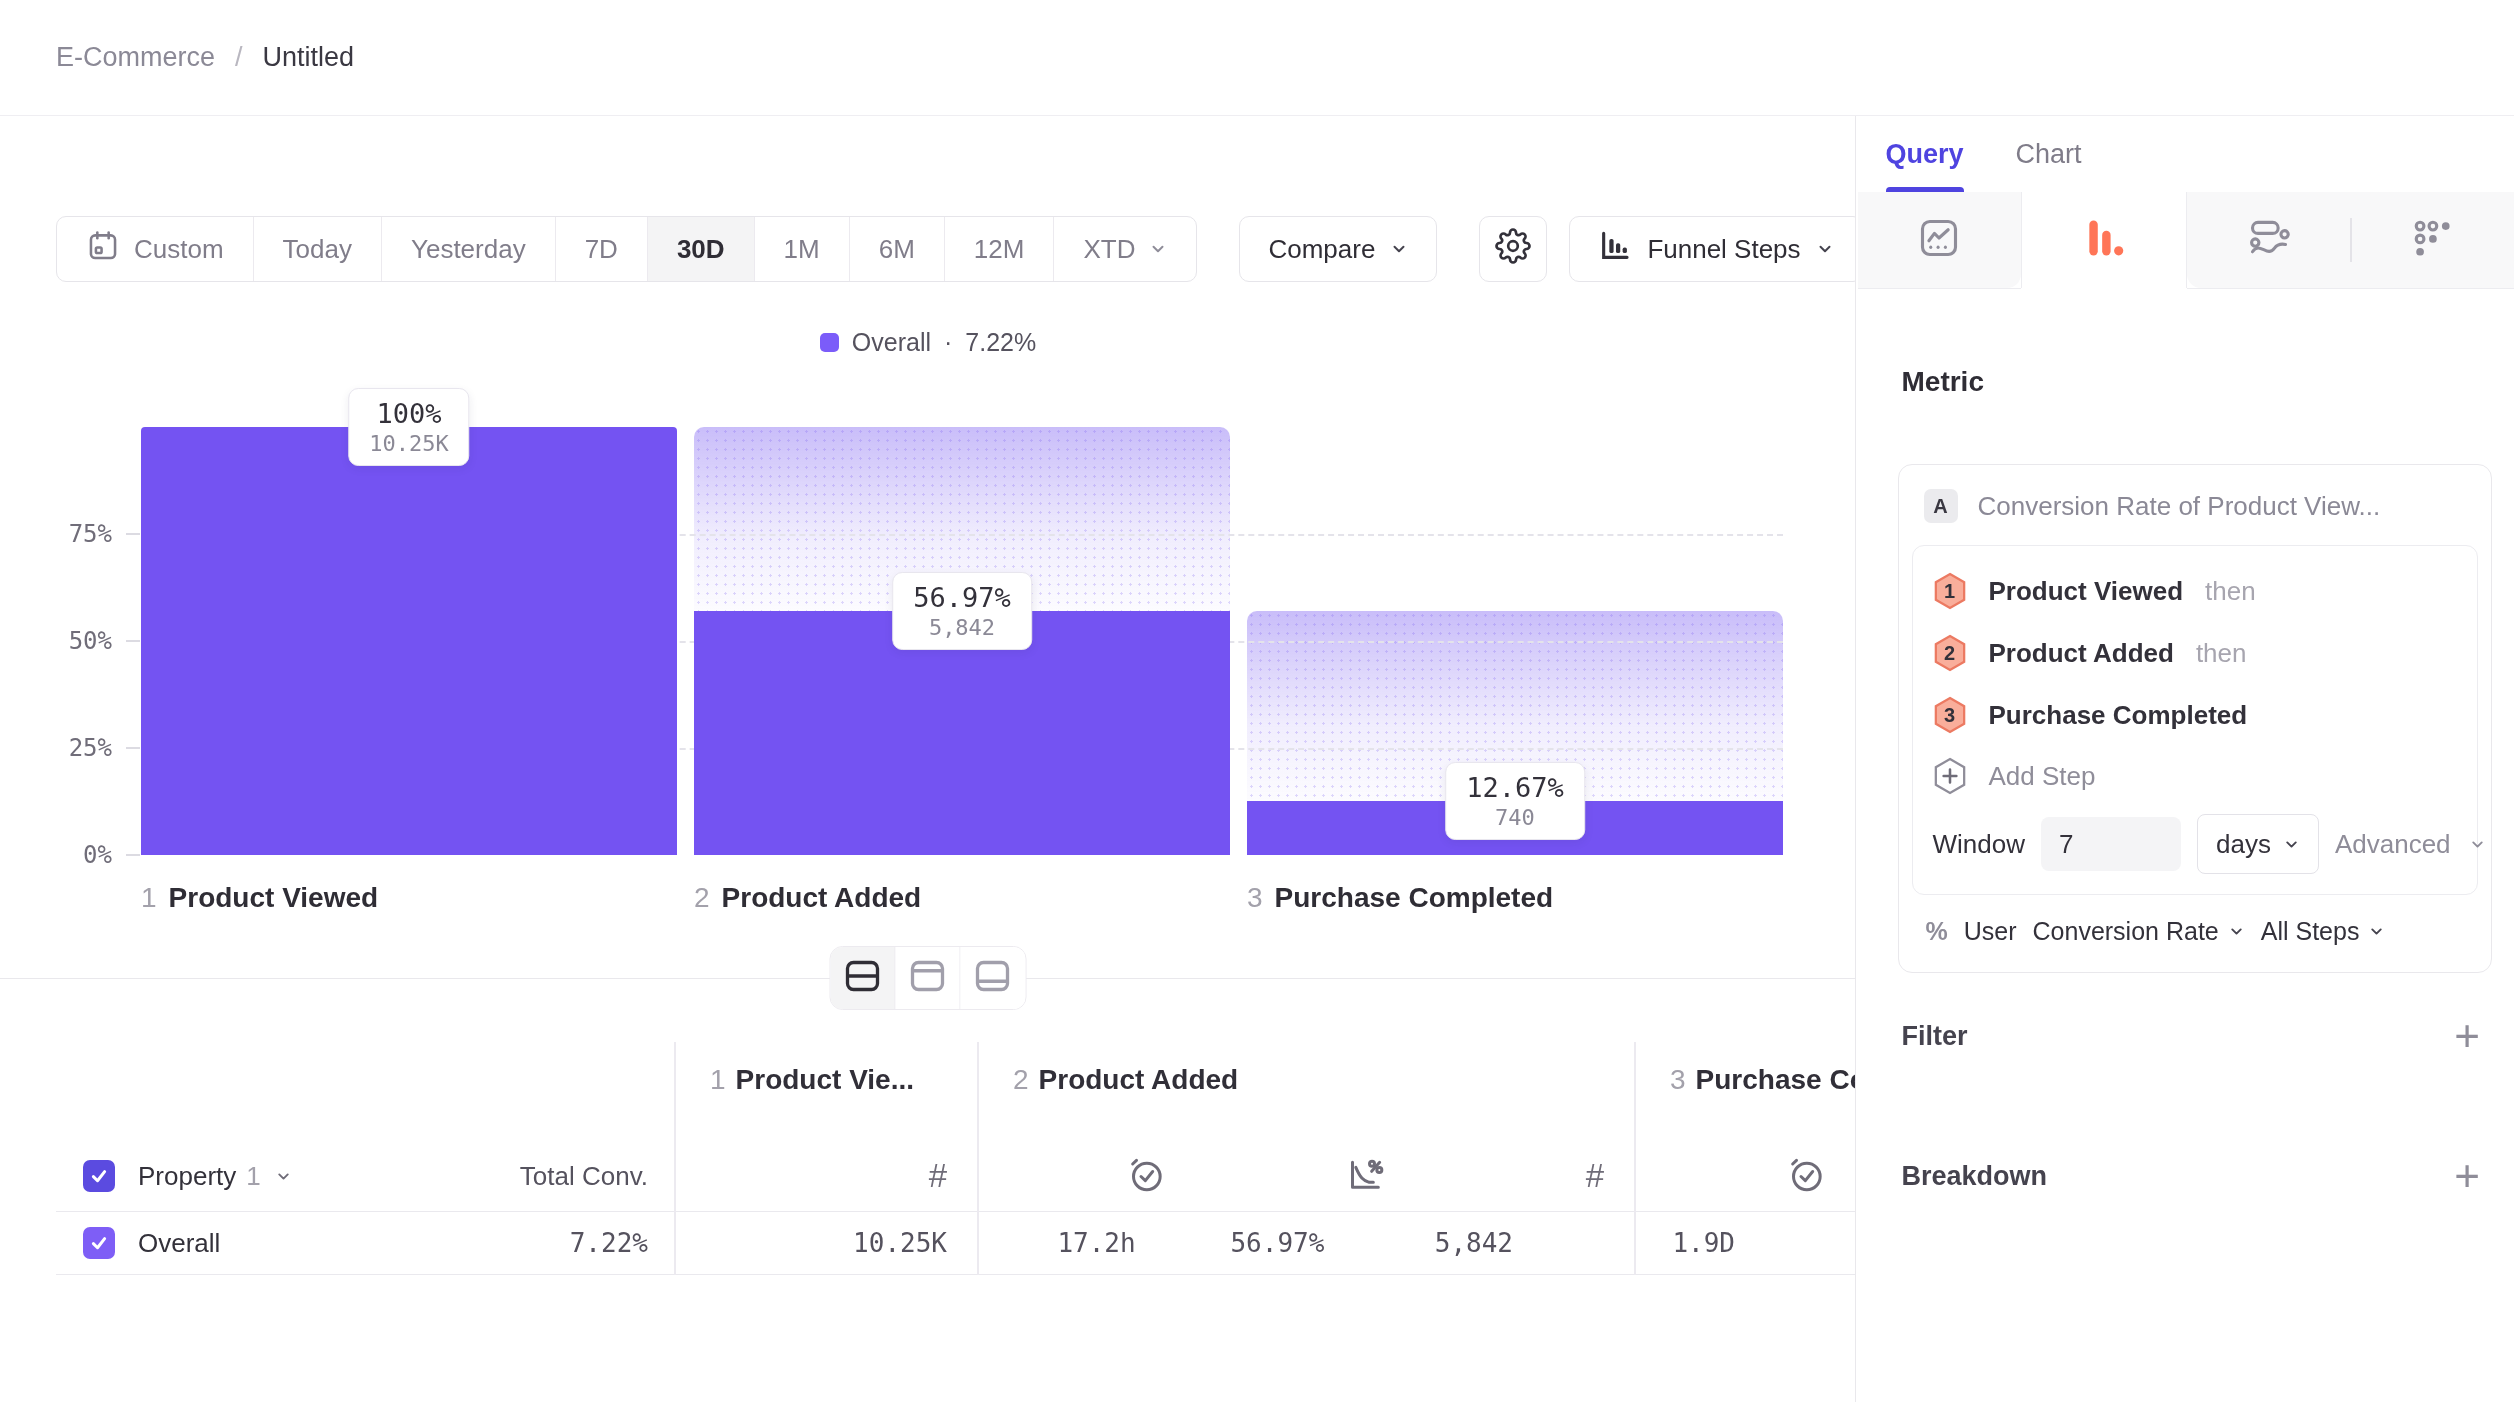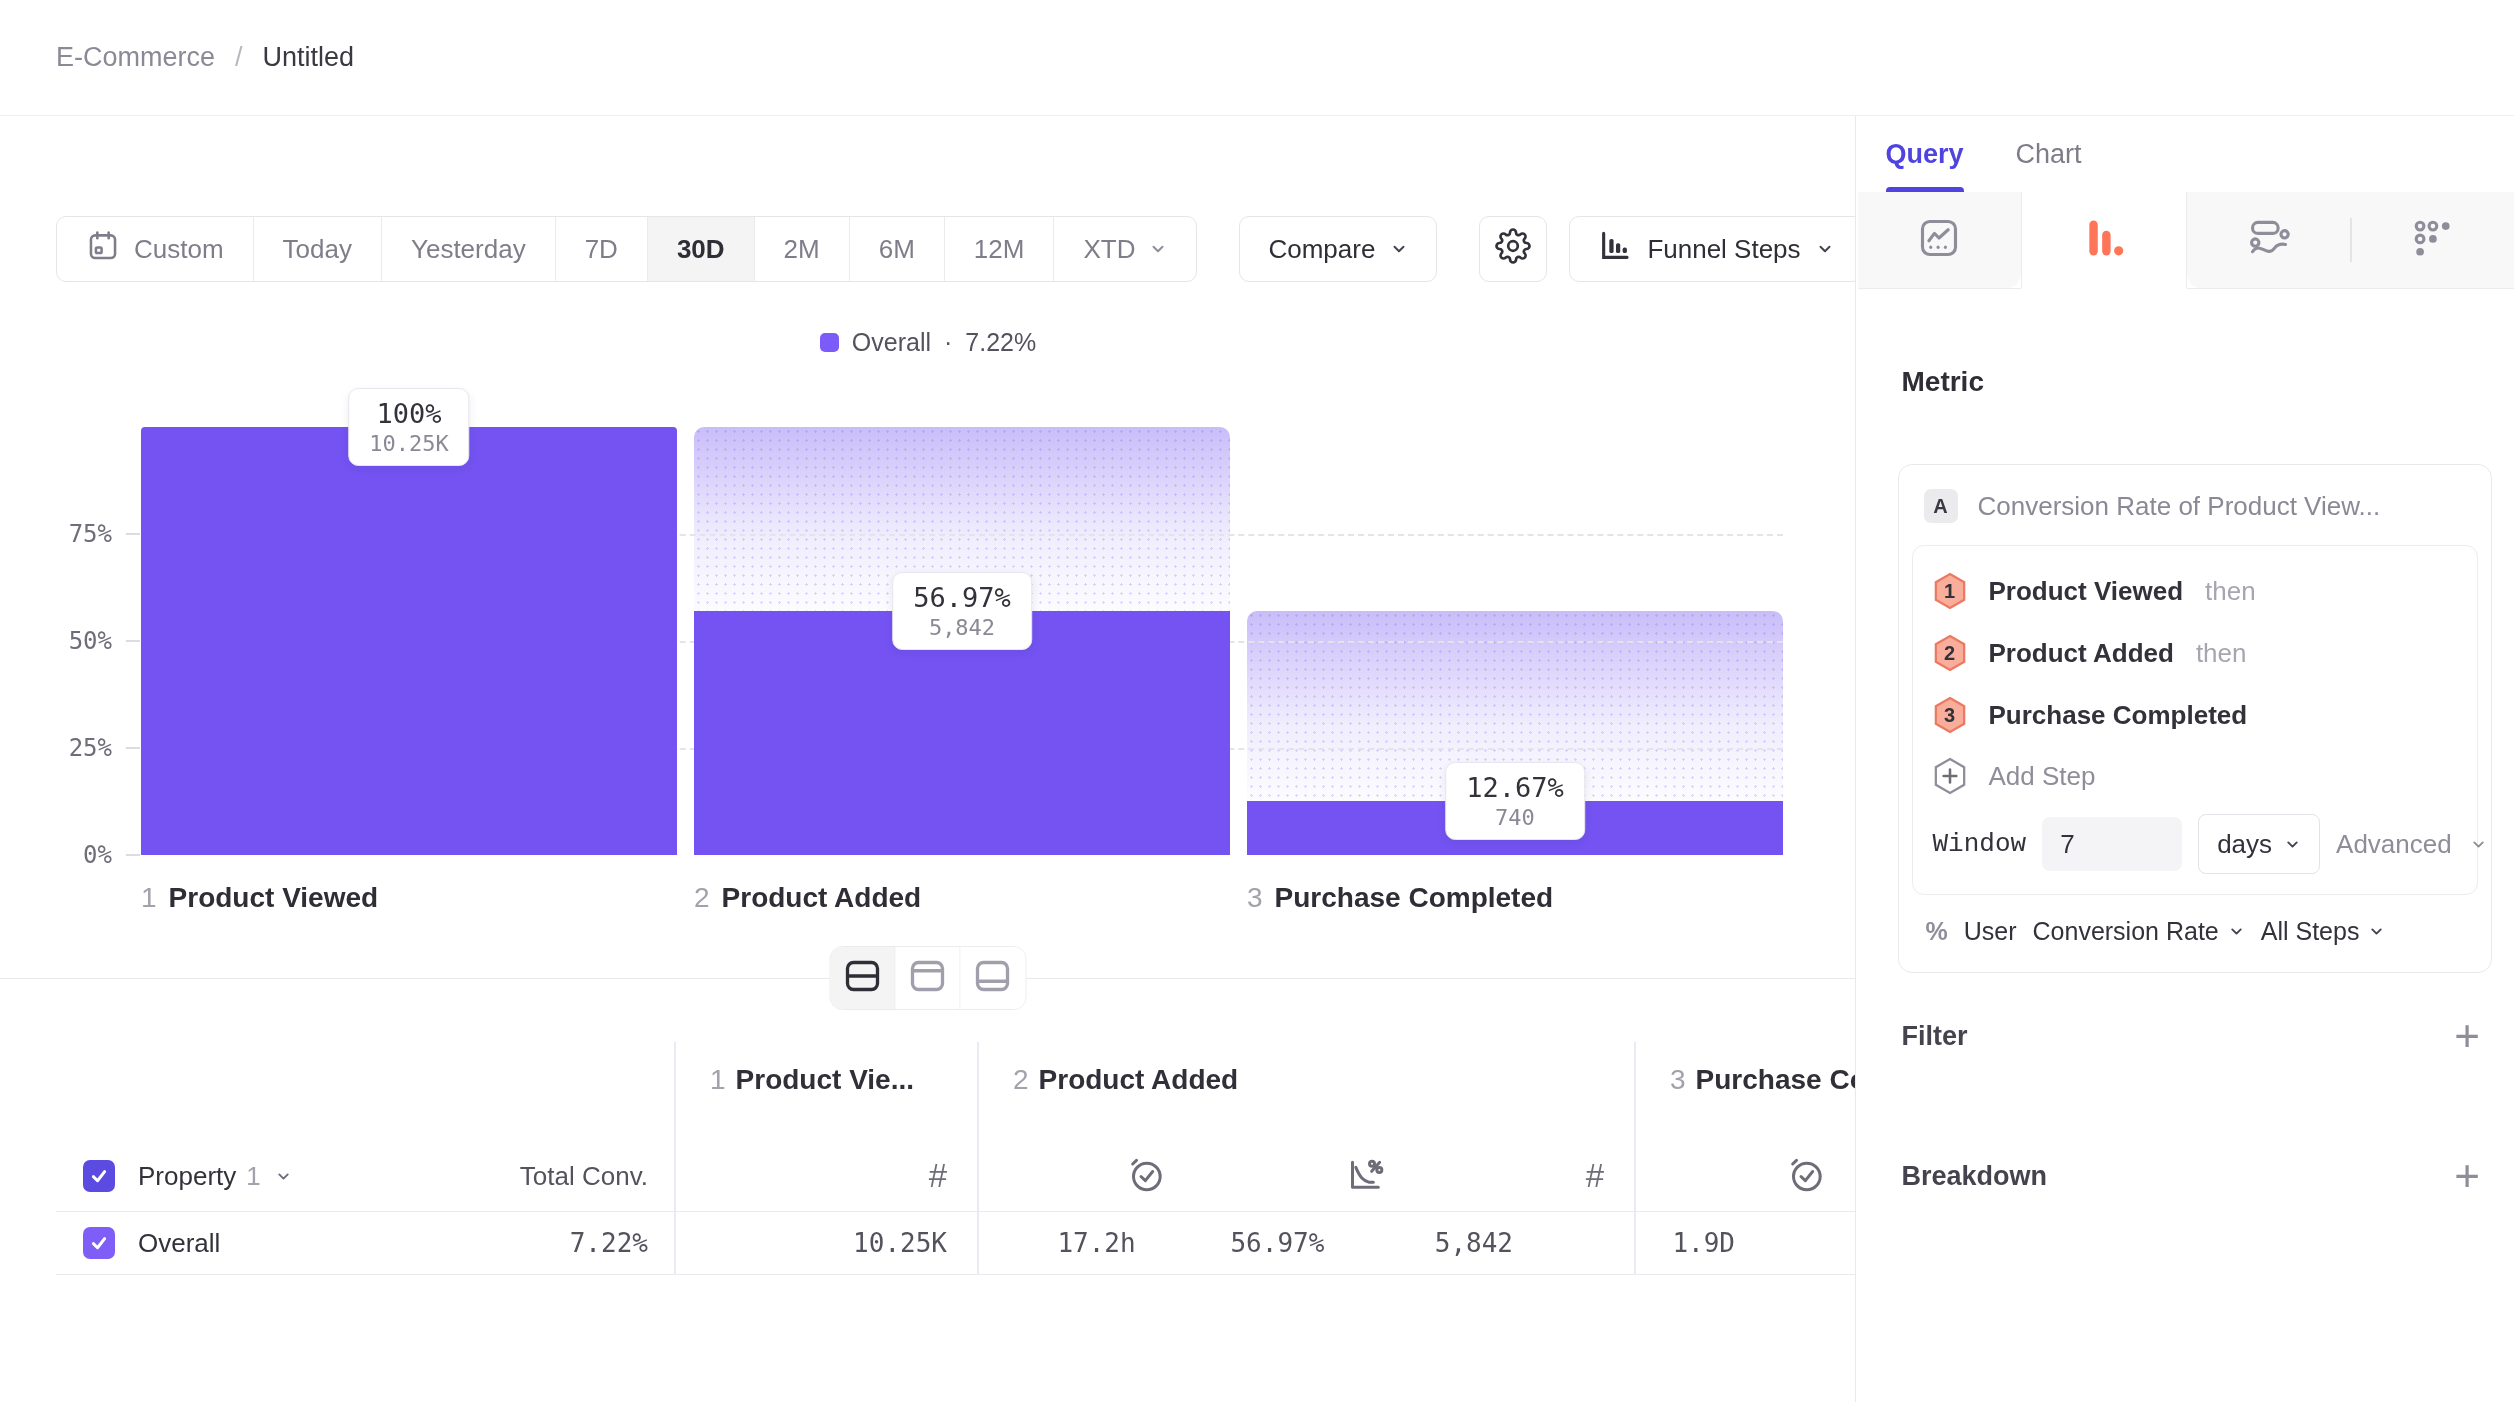--- a/index.html
+++ b/index.html
@@ -114,21 +114,21 @@
   .mc-title { font-size:26px; color:#8b8996; white-space:nowrap; }
   .inner-card { border:1.5px solid #ececf0; border-radius:12px; padding:14px 20px 20px 20px; }
   .step-row { height:62px; display:flex; align-items:center; gap:22px; cursor:pointer; }
   .hex { position:relative; width:34px; height:38px; flex:0 0 auto; }
   .hex svg { position:absolute; left:0; top:0; }
   .hex span { position:absolute; left:0; top:0; width:100%; height:100%; display:flex; align-items:center; justify-content:center; font-size:20px; font-weight:700; color:#33313a; }
   .sr-label { font-size:26px; font-weight:600; color:#33313a; }
   .sr-then { font-size:26px; color:#a7a5af; }
   .add-step-row { height:60px; display:flex; align-items:center; gap:22px; color:#8f8d99; font-size:26px; cursor:pointer; }
   .window-row { margin-top:8px; display:flex; align-items:center; gap:16px; }
-  .window-label { font-size:26px; color:#33313a; white-space:nowrap;font-family:Liberation Mono, monospace; }
+  .window-label { font-size:26px; color:#33313a; white-space:nowrap; }
   .window-input { width:140px; height:54px; background:#f4f4f6; border:none; border-radius:8px; font-size:26px; color:#33313a; padding:0 18px; font-family:"Liberation Sans", sans-serif; }
   .days-btn { height:60px; padding:0 18px; background:#fff; border:1.5px solid #e3e2e8; border-radius:8px; display:flex; align-items:center; gap:12px; font-size:26px; color:#33313a; cursor:pointer; }
   .advanced { margin-left:auto; display:flex; align-items:center; gap:18px; color:#8f8d99; font-size:26px; cursor:pointer; }
   .measure-row { display:flex; align-items:center; gap:16px; padding:22px 14px 26px 14px; font-size:25px; }
   .pct-glyph { color:#8f8d99; font-weight:600; }
   .measure-entity { color:#33313a; }
   .measure-item { display:flex; align-items:center; gap:9px; color:#33313a; cursor:pointer; }
   .measure-item .chev { color:#45434e; }
 
   .side-section { position:absolute; left:44px; right:34px; height:44px; display:flex; align-items:center; justify-content:space-between; }
@@ -171,21 +171,21 @@
         <div class="seg">
             <span>Yesterday</span>
           </div>
         <div class="seg">
             <span>7D</span>
           </div>
         <div class="seg selected">
             <span>30D</span>
           </div>
         <div class="seg">
-            <span>2M</span>
+            <span>1M</span>
           </div>
         <div class="seg">
             <span>6M</span>
           </div>
         <div class="seg">
             <span>12M</span>
           </div>
         <div class="seg">
           <span>XTD</span>
           <span class="chev">

